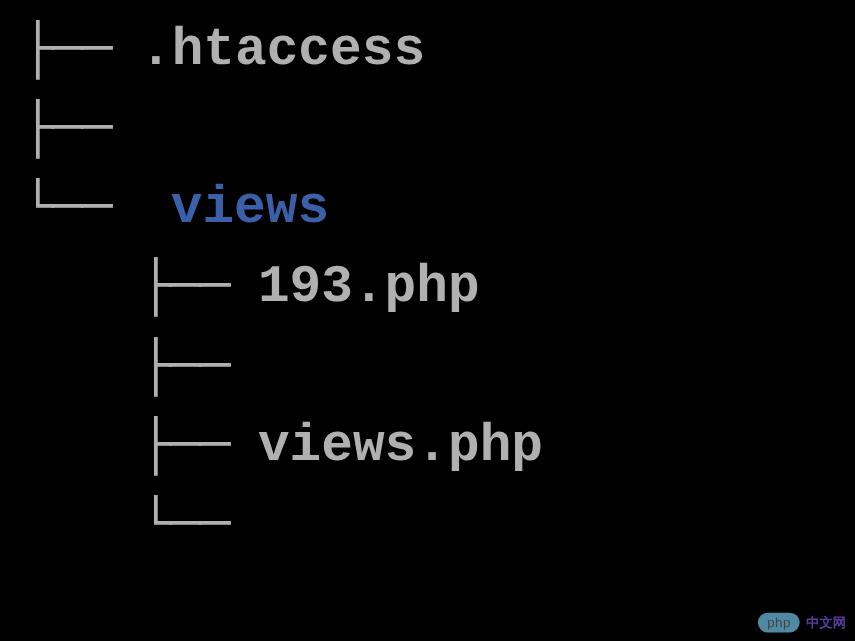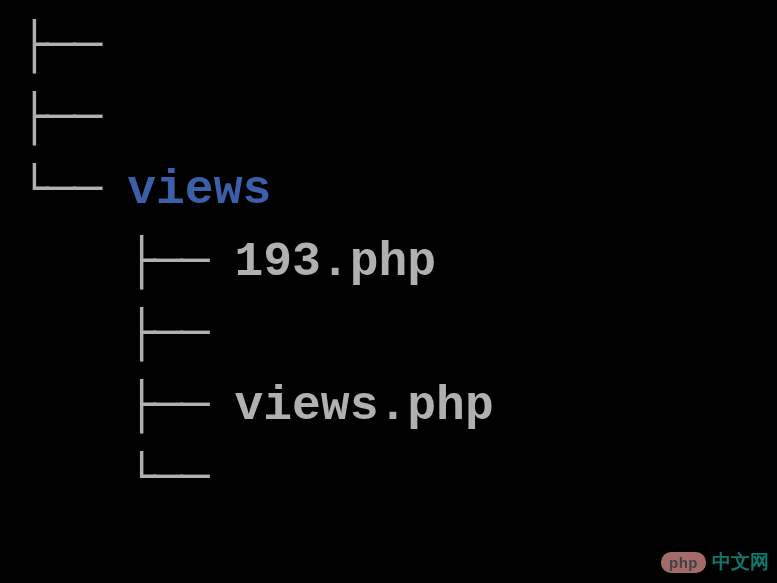--- a/index.html
+++ b/index.html
@@ -29,52 +29,54 @@
     }
     .connector {
       color: #b0b0b0;
       letter-spacing: -2px;
     }
     .file {
       color: #b0b0b0;
     }
     .dir {
       color: #3b5fa8;
+      margin-left: 28px;
     }
     .watermark {
       position: absolute;
       bottom: 8px;
       right: 8px;
       display: flex;
       align-items: center;
       gap: 6px;
       opacity: 0.65;
     }
     .watermark-badge {
-      background: #fca5a5;
+      background: #7dd3fc;
       color: #666;
-      font-size: 15px;
-      font-weight: bold;
+      font-size: 12px;
+      font-weight: normal;
       padding: 2px 8px;
       border-radius: 10px;
       font-family: Arial, sans-serif;
       letter-spacing: 0.5px;
     }
     .watermark-text {
-      color: #14b8a6;
-      font-size: 19px;
+      color: #8b5cf6;
+      font-size: 12px;
       font-family: Arial, sans-serif;
     }
   </style>
 </head>
 <body>
 
 <div class="tree">
   <div class="row">
     <span class="connector">├── </span>
+    <span class="file">.htaccess</span>
   </div>
   <div class="row">
     <span class="connector">├── </span>
   </div>
   <div class="row">
     <span class="connector">└── </span>
     <span class="dir">views</span>
   </div>
   <div class="row">
     <span class="connector">    ├── </span>

